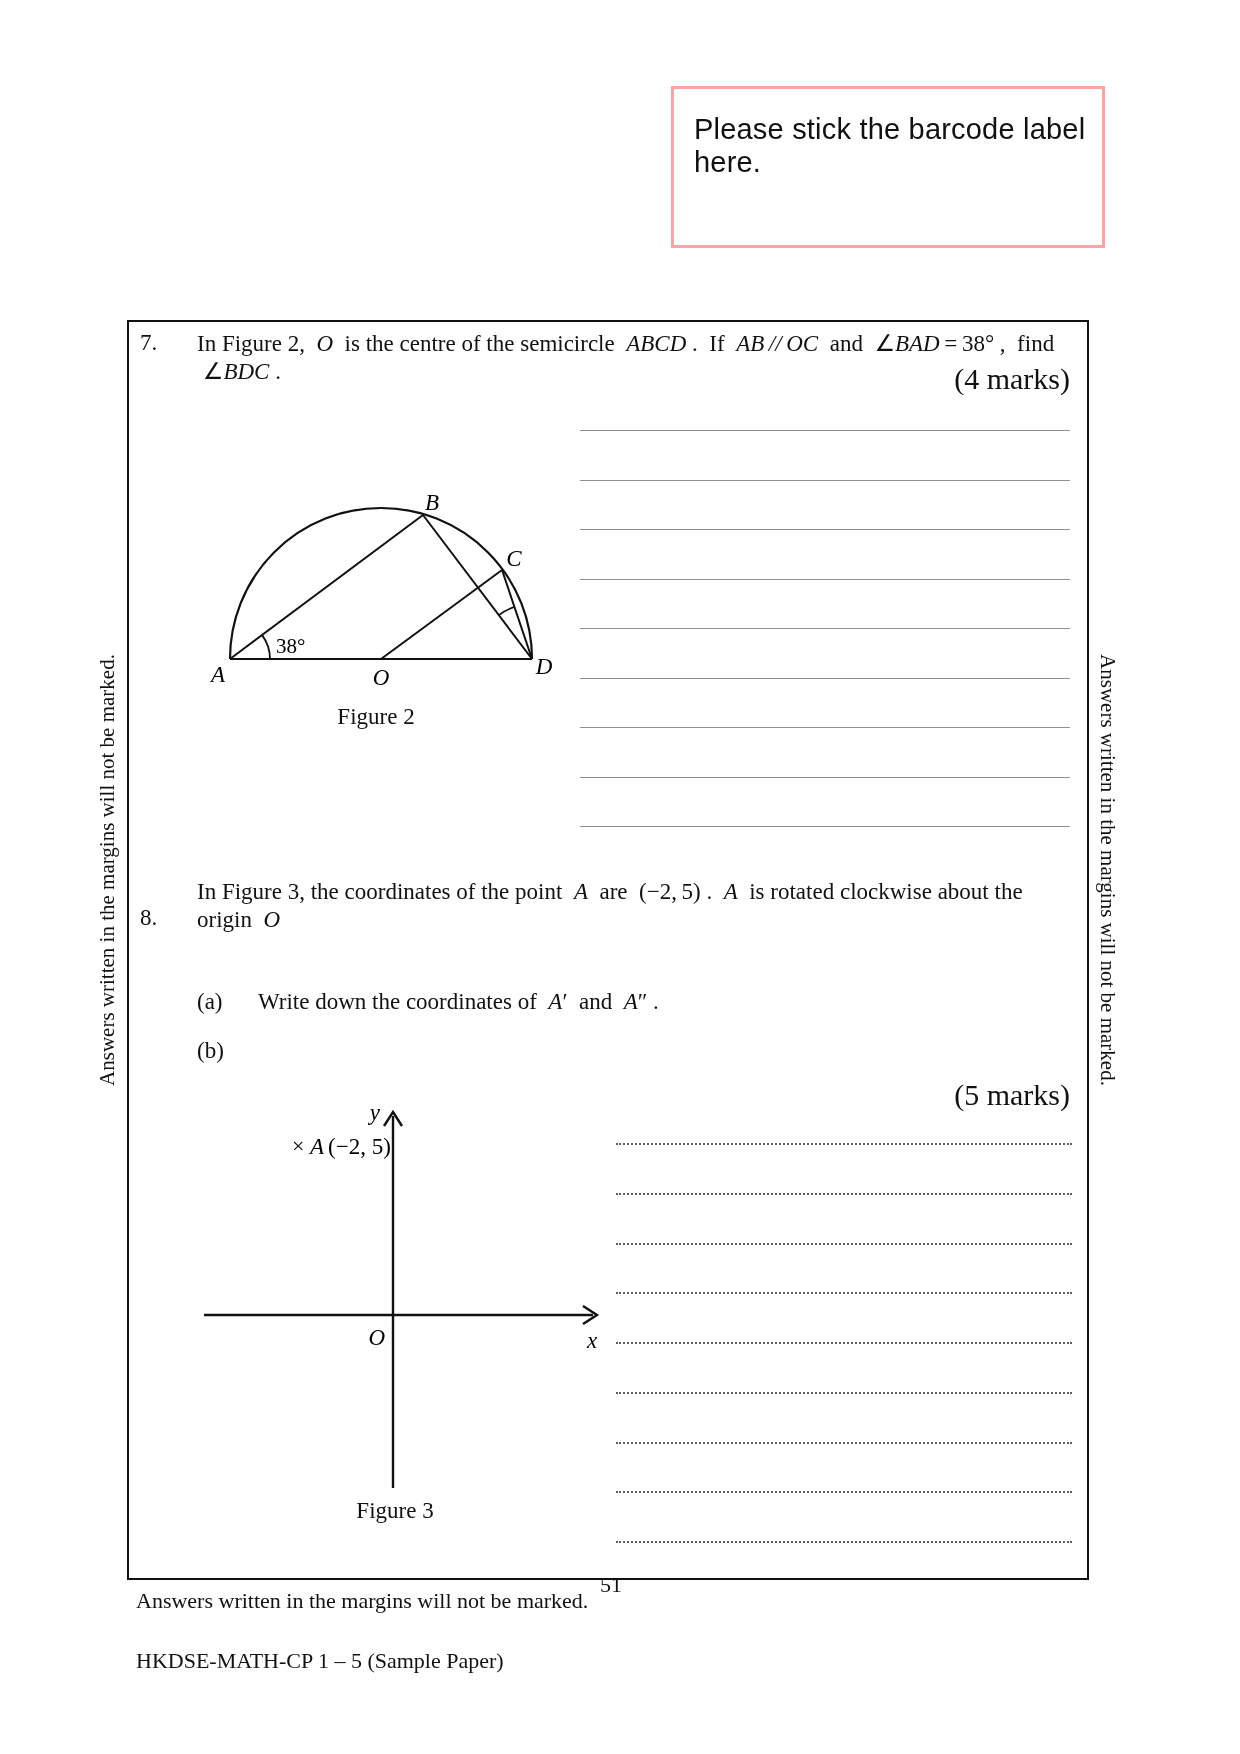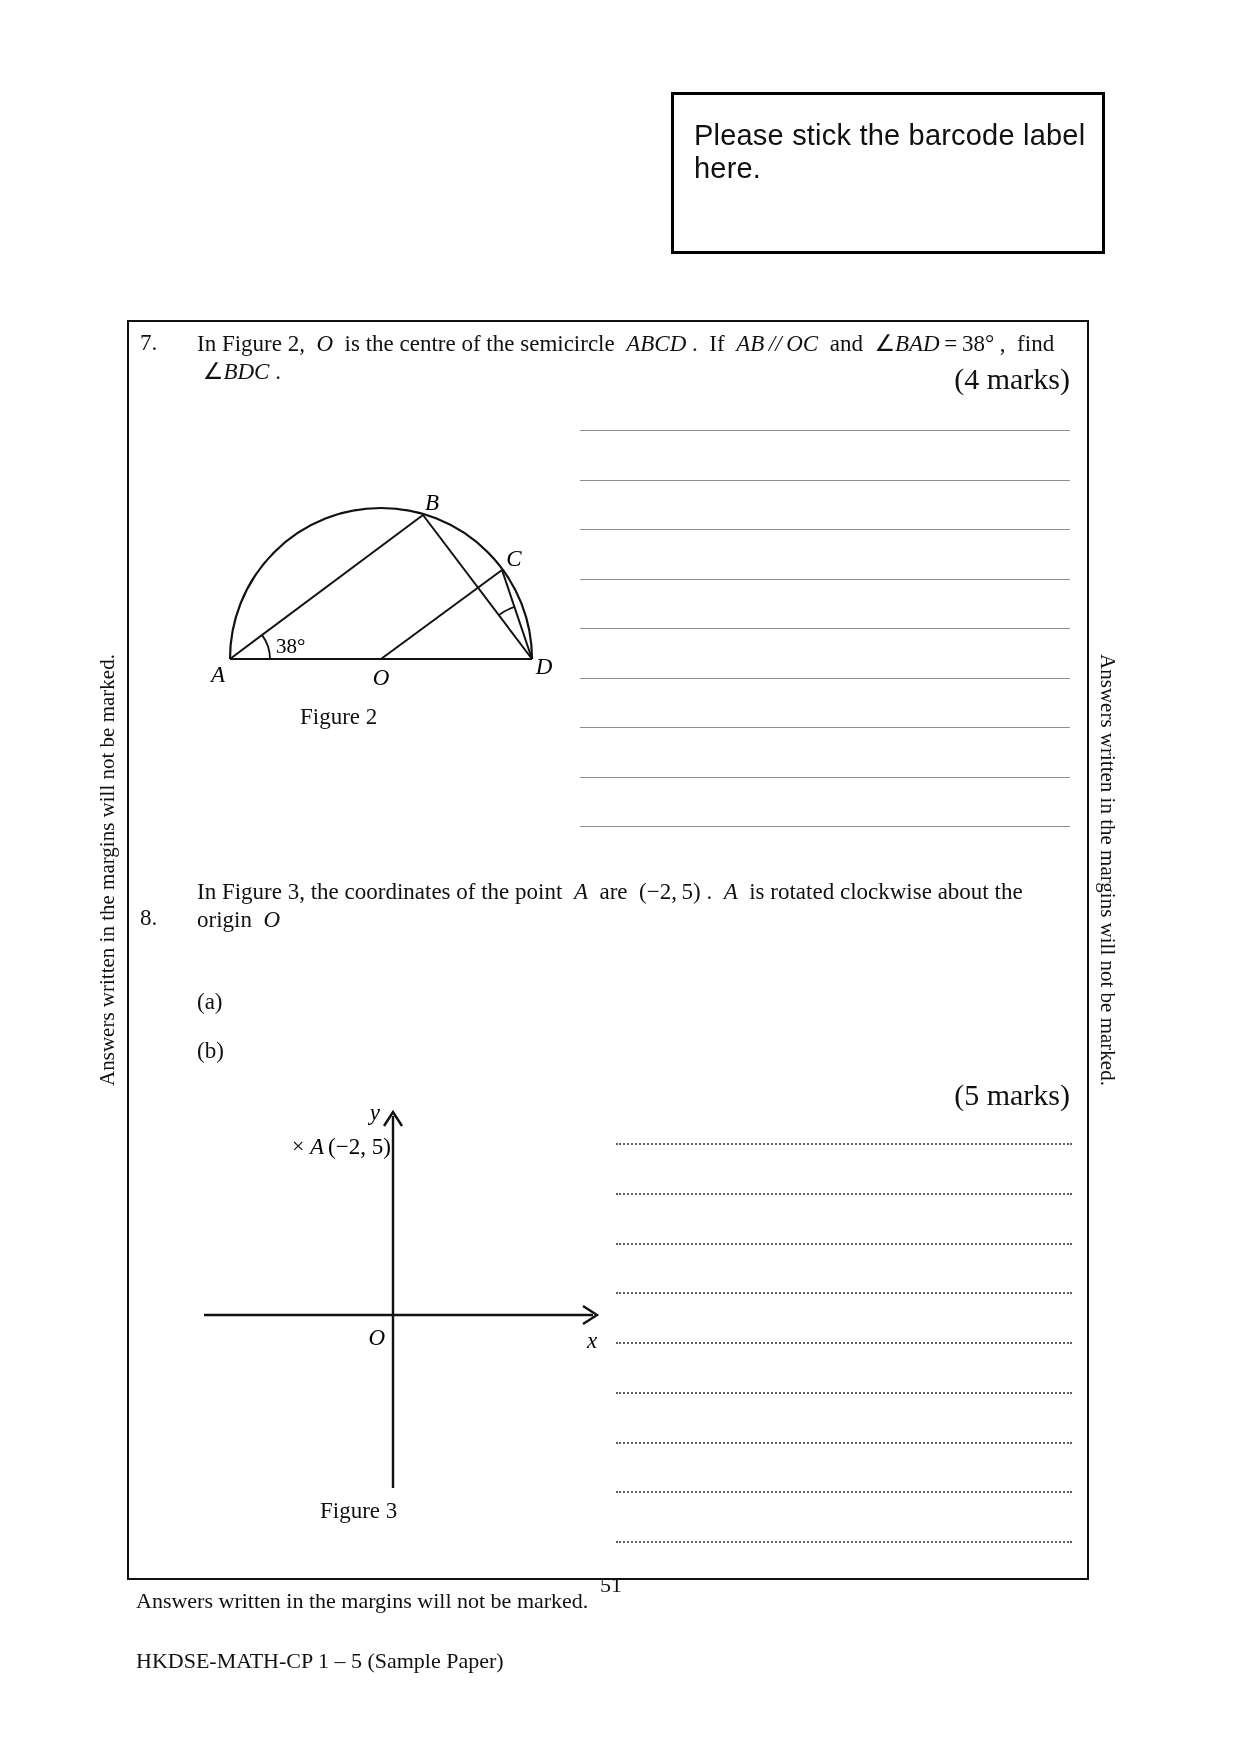--- a/index.html
+++ b/index.html
@@ -3,42 +3,42 @@
 <meta charset="utf-8">
 <style>
   html,body{margin:0;padding:0;background:#e8e8e8;}
   #page{
     position:relative;width:1240px;height:1754px;background:#ffffff;
     margin:0 auto;font-family:"Liberation Serif",serif;color:#111;overflow:hidden;
   }
   .abs{position:absolute;}
   
   #barcode-box{
-    left:671px;top:92px;width:434px;height:162px;
-    border:3px solid #000000;box-sizing:border-box;
+    left:671px;top:86px;width:434px;height:162px;
+    border:3px solid #fca5a5;box-sizing:border-box;
     font-family:"Liberation Sans",sans-serif;font-size:29px;
     padding:24px 0 4px 20px;letter-spacing:0.2px;
   }
   
   #content-box{
     left:127px;top:320px;width:962px;height:1260px;
     border:2px solid #111;box-sizing:border-box;
   }
   
   .margin-note{
     width:460px;height:26px;font-size:21px;text-align:center;
     white-space:nowrap;line-height:26px;
   }
   #margin-note-left{left:-123px;top:857px;transform:rotate(-90deg);}
   #margin-note-right{left:878px;top:857px;transform:rotate(90deg);}
   
   .qnum{font-size:23px;}
   .qtext{font-size:23px;line-height:28px;}
   .marks{font-size:30px;text-align:right;}
-  .figcap{font-size:23px;text-align:left;}
+  .figcap{font-size:23px;text-align:center;}
   
   .ansline-solid{position:absolute;height:0;border-bottom:1px solid #8f8f8f;}
   .ansline-dotted{position:absolute;height:0;border-bottom:2px dotted #606060;}
   
   .footer-text{font-size:22px;}
   svg text{font-family:"Liberation Serif",serif;}
   .it{font-style:italic;}
 </style>
 </head>
 <body>
@@ -82,20 +82,21 @@
     <text x="374" y="234" font-size="23" class="it" text-anchor="middle">D</text>
     <text x="211" y="245" font-size="23" class="it" text-anchor="middle">O</text>
     <text x="106" y="213" font-size="21">38°</text>
   </svg>
   <div class="abs figcap" style="left:300px;top:704px;width:152px;">Figure 2</div>
 
   <div class="abs qnum" style="left:140px;top:905px;">8.</div>
   <div class="abs qtext" style="left:197px;top:878px;width:880px;">In Figure 3, the coordinates of the point &nbsp;<i>A</i>&nbsp; are &nbsp;(−2, 5) . &nbsp;<i>A</i>&nbsp; is rotated clockwise about the origin &nbsp;<i>O</i></div>
 
   <div class="abs qtext" style="left:197px;top:988px;">(a)</div>
+  <div class="abs qtext" style="left:258px;top:988px;width:800px;">Write down the coordinates of &nbsp;<i>A</i>′&nbsp; and &nbsp;<i>A</i>″ .</div>
   <div class="abs qtext" style="left:197px;top:1037px;">(b)</div>
   <div class="abs marks" style="left:870px;top:1078px;width:200px;">(5 marks)</div>
 
   <svg class="abs" style="left:180px;top:1080px;" width="440" height="420" viewBox="0 0 440 420">
 
     <line x1="213" y1="36" x2="213" y2="408" stroke="#111" stroke-width="2.4"></line>
     <polyline points="204,46 213,32 222,46" fill="none" stroke="#111" stroke-width="2.4"></polyline>
 
     <line x1="24" y1="235" x2="413" y2="235" stroke="#111" stroke-width="2.4"></line>
     <polyline points="403,226 417,235 403,244" fill="none" stroke="#111" stroke-width="2.4"></polyline>

